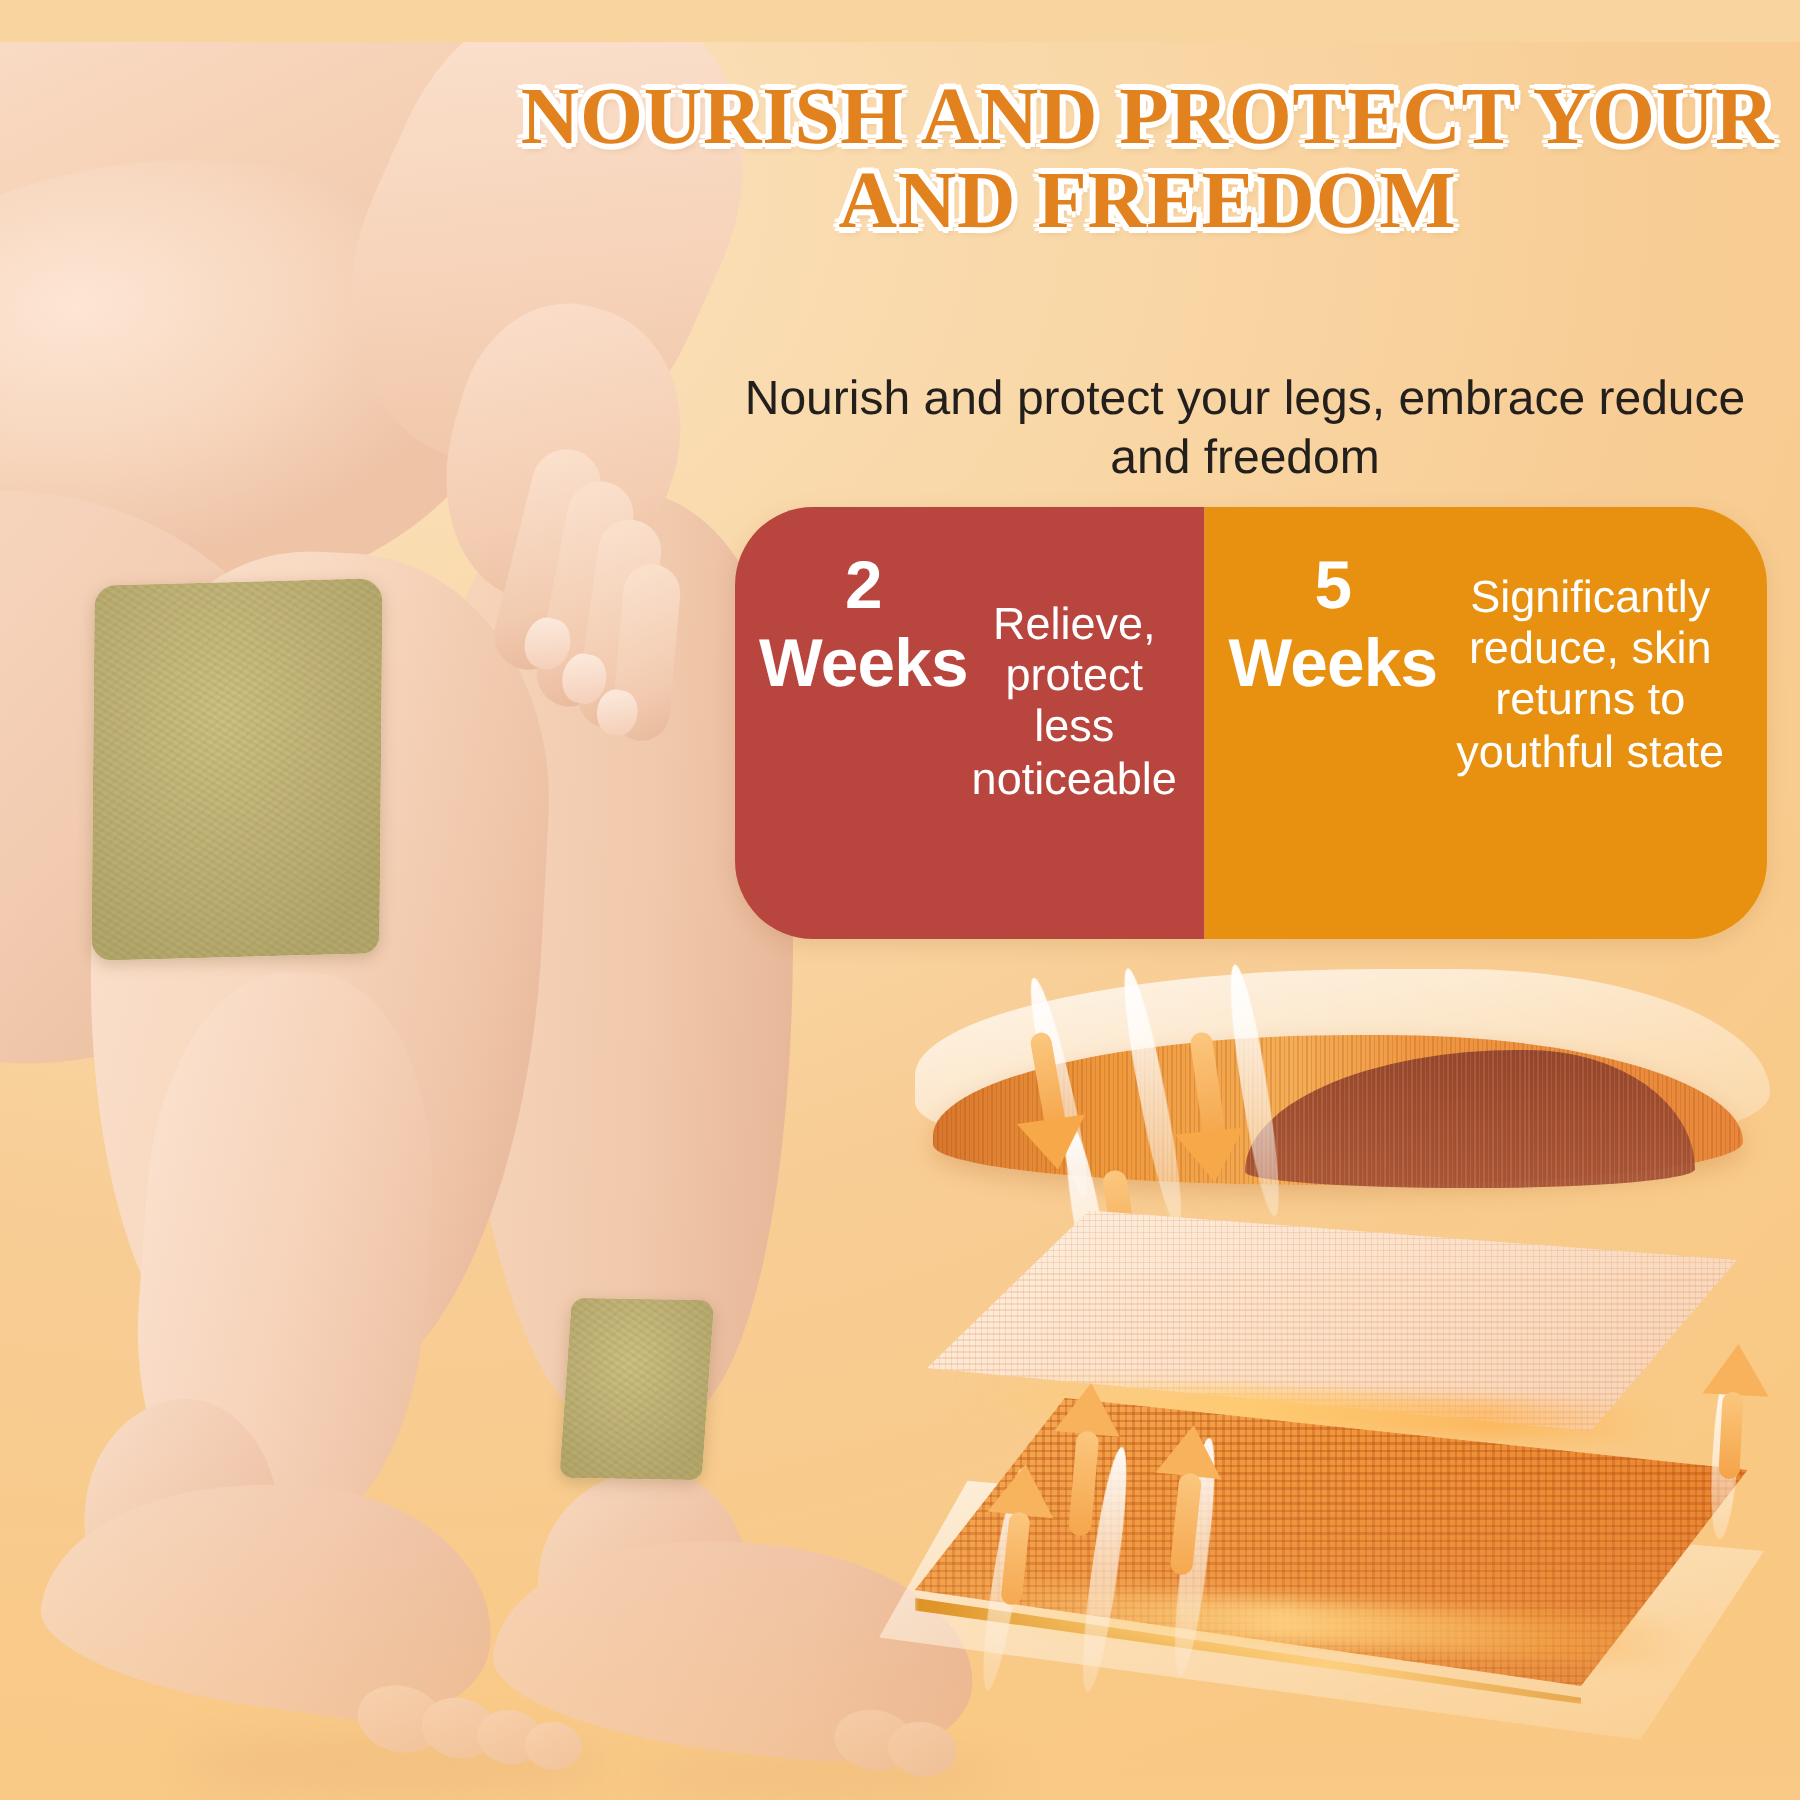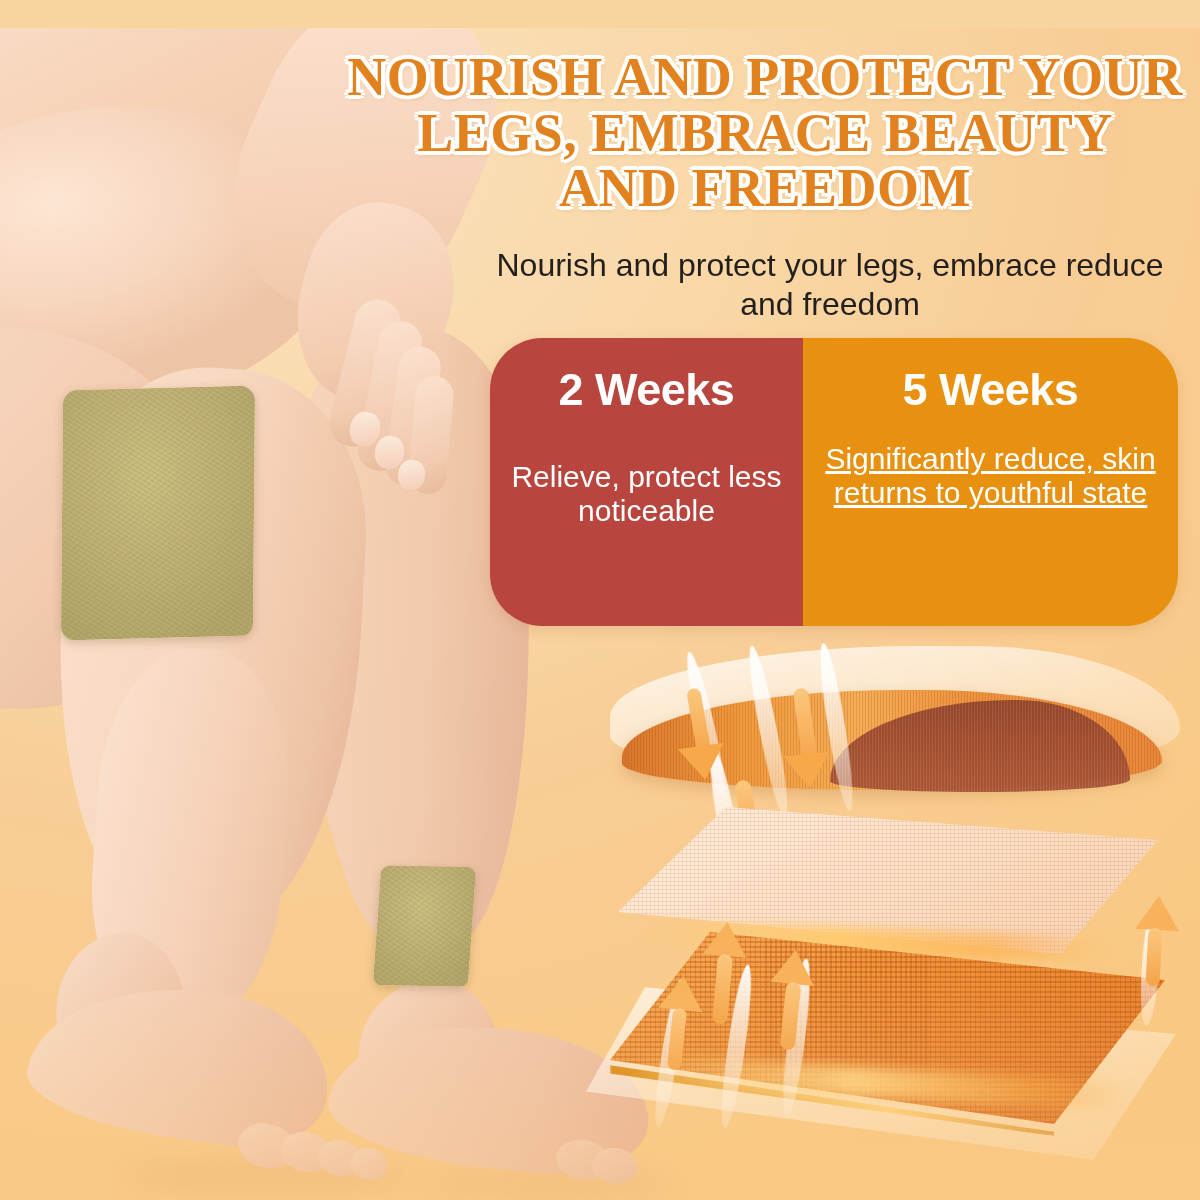--- a/index.html
+++ b/index.html
@@ -172,33 +172,33 @@
     font-size:32px; line-height:1.22;
     color:#231f1c;
   }
 
   
   .card{
     position:absolute; left:490px; top:310px; width:688px; height:288px;
     display:flex; border-radius:52px; overflow:hidden;
     box-shadow:0 4px 14px rgba(150,95,45,.16);
   }
-  .col{ padding:18px 16px 20px; display:flex; flex-direction:column; }
+  .col{ padding:18px 16px 20px; display:flex; flex-direction:row; }
   .col-left{ width:313px; background:#b8453e; }
   .col-right{ width:375px; background:#e8900f; }
   .col-title{
     color:#fff; font-size:45px; font-weight:bold; text-align:center;
     letter-spacing:-.5px; margin-top:8px;
   }
   .col-body{
     color:#fff; font-size:30px; line-height:1.14; text-align:center;
     margin-top:auto; margin-bottom:auto;
   }
   .col-left  .col-body{ margin-top:44px; margin-bottom:54px; }
-  .col-right .col-body{ margin-top:26px; margin-bottom:30px;text-decoration:underline; }
+  .col-right .col-body{ margin-top:26px; margin-bottom:30px; }
 
   
   .illus{ position:absolute; left:600px; top:600px; width:600px; height:510px; }
 
   .layer{ position:absolute; }
 
   
   .l1-glass{
     left:10px; top:18px; width:570px; height:130px;
     border-radius:60% 40% 50% 45%/60% 70% 40% 35%;
@@ -346,21 +346,20 @@
     <div class="skin foot-right"></div>
     <div class="toes-right tr1"></div>
     <div class="toes-right tr2"></div>
 
     <div class="patch patch-knee"></div>
     <div class="patch patch-ankle"></div>
   </div>
 
   <div class="headline">
     <span class="ln">NOURISH AND PROTECT YOUR</span>
-    <span class="ln">LEGS, EMBRACE BEAUTY</span>
     <span class="ln">AND FREEDOM</span>
   </div>
 
   <div class="subhead">Nourish and protect your legs, embrace reduce and freedom</div>
 
   <div class="card">
     <div class="col col-left">
       <div class="col-title">2 Weeks</div>
       <div class="col-body">Relieve, protect less noticeable</div>
     </div>

